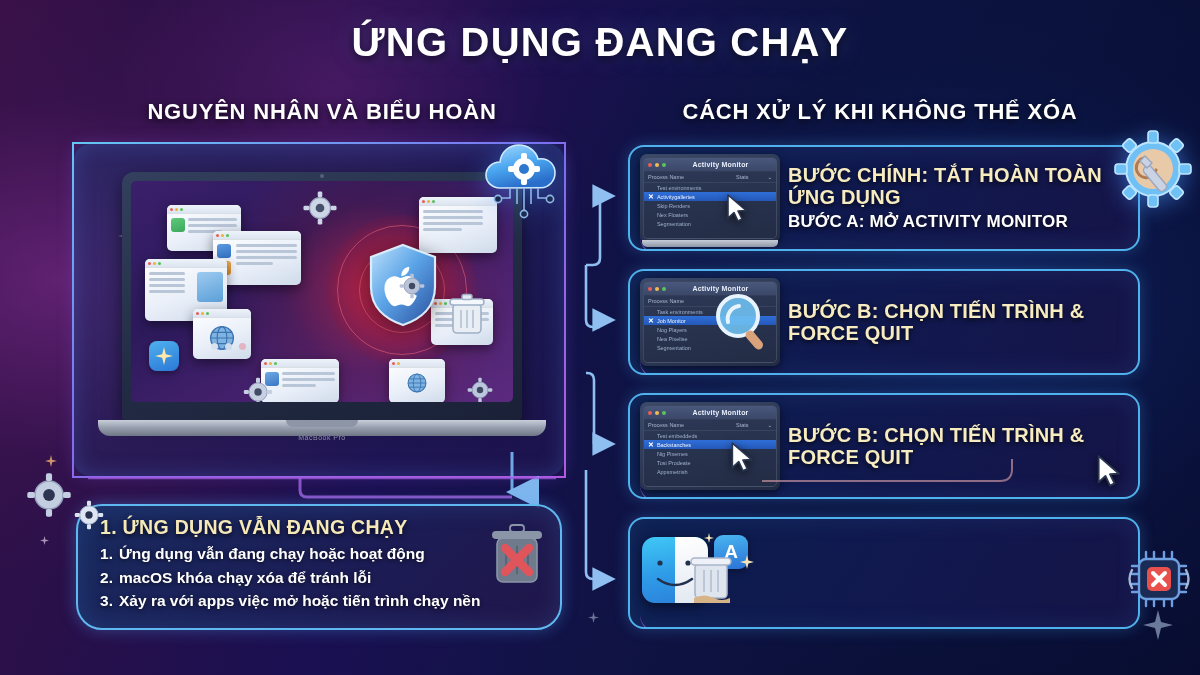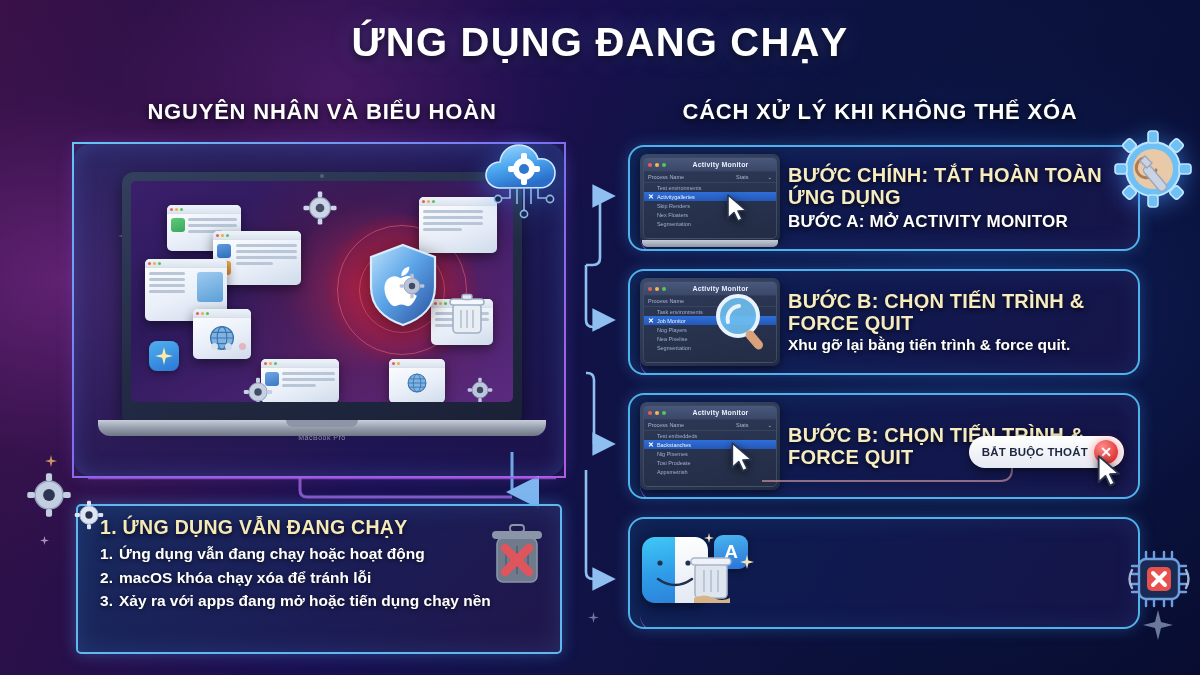--- a/index.html
+++ b/index.html
@@ -176,23 +176,23 @@
     position: absolute;
     left: 478px; top: 136px;
     width: 92px; height: 96px;
     filter: drop-shadow(0 4px 12px rgba(60,140,255,0.45));
   }
 
   
   .left-card {
     position: absolute;
     left: 76px; top: 504px;
-    width: 486px; height: 150px;
+    width: 486px; height: 126px;
     border: 2px solid #5fb8ef;
-    border-radius: 5px;
+    border-radius: 26px;
     background: linear-gradient(135deg, rgba(22,44,96,0.92) 0%, rgba(28,30,86,0.9) 55%, rgba(34,22,74,0.9) 100%);
     box-shadow: 0 0 16px rgba(80,170,255,0.35), 0 0 26px rgba(80,170,255,0.16) inset;
     padding: 10px 14px 8px 22px;
   }
   .left-card h3 {
     font-size: 19.5px;
     font-weight: 800;
     letter-spacing: 0.3px;
     color: #f6e9b8;
     text-shadow: 0 2px 5px rgba(0,0,0,0.75);
@@ -795,21 +795,21 @@
             <rect x="1" y="15.6" width="6" height="4.8" rx="1.4"></rect>
             <rect x="29" y="15.6" width="6" height="4.8" rx="1.4"></rect>
           </g>
         </svg>
     </div>
 
     <h3>1. ỨNG DỤNG VẪN ĐANG CHẠY</h3>
     <ol>
       <li>Ứng dụng vẫn đang chạy hoặc hoạt động</li>
       <li>macOS khóa chạy xóa để tránh lỗi</li>
-      <li>Xảy ra với apps đang mở hoặc tiến dụng chạy nền</li>
+      <li>Xảy ra với apps việc mở hoặc tiến trình chạy nền</li>
     </ol>
 
     <div class="card-trash">
       <svg viewBox="0 0 58 64" width="58" height="64">
         <rect x="9" y="16" width="40" height="44" rx="6" fill="#6f7a8c" stroke="#8a95a8" stroke-width="1.6"></rect>
         <rect x="4" y="9" width="50" height="8" rx="4" fill="#8a95a8"></rect>
         <rect x="22" y="3" width="14" height="7" rx="3" fill="#7b８７9a" fill-opacity="0" stroke="#8a95a8" stroke-width="1.8"></rect>
         <path d="M18 24v28M29 24v28M40 24v28" stroke="#5b6577" stroke-width="2"></path>
         <path d="M17 26 L41 50 M41 26 L17 50" stroke="#e0545c" stroke-width="8.5" stroke-linecap="round"></path>
       </svg>
@@ -904,21 +904,20 @@
       <div style="position:absolute; left:72px; top:14px;">
         <svg width="58" height="62" viewBox="0 0 58 62">
           <circle cx="26" cy="24" r="20" fill="#6fc0f2" fill-opacity="0.9" stroke="#e7f3ff" stroke-width="4"></circle>
           <path d="M16 30a13 13 0 0 1 11-16" stroke="#ffffff" stroke-width="4" fill="none" stroke-linecap="round" opacity="0.85"></path>
           <rect x="36" y="38" width="9" height="22" rx="4.5" transform="rotate(-40 40 46)" fill="#d9a27a"></rect>
         </svg>
       </div>
     </div>
     <div class="txt">
       <div class="head">BƯỚC B: CHỌN TIẾN TRÌNH &amp; FORCE QUIT</div>
-      <div class="sub">Xhu gỡ lại bằng tiến trình &amp; force quit.</div>
     </div>
   </div>
 
   <div class="rcard" id="rcard-3">
     <div class="thumb">
       <div class="am">
         <div class="am-inner">
           <div class="am-title">
             <span class="tdot" style="background:#ea5f57"></span>
               <span class="tdot" style="background:#f3bb4e"></span>
@@ -959,24 +958,20 @@
       </div>
     </div>
     <div class="txt">
       <div class="head">BƯỚC B: CHỌN TIẾN TRÌNH &amp; FORCE QUIT</div>
     </div>
 
     <svg style="position:absolute; left:130px; top:60px;" width="280" height="36">
       <path d="M2 26 L240 26 Q252 26 252 14 L252 4" stroke="#b98a9a" stroke-width="2" fill="none" opacity="0.75"></path>
     </svg>
 
-    <div class="fq-pill">
-      <span class="lbl">BẮT BUỘC THOÁT</span>
-      <span class="fq-x">✕</span>
-    </div>
     <div class="cursor-arrow" style="right:14px; top:60px;">
       <svg width="28" height="34" viewBox="0 0 24 30">
           <path d="M2 1 L2 24 L8 18.5 L12 27 L16 25 L12 17 L20 16.5 Z" fill="#ffffff" stroke="#2a3550" stroke-width="1.6" stroke-linejoin="round"></path>
         </svg>
     </div>
   </div>
 
   <div class="rcard" id="rcard-4">
     <div class="thumb">
       <div class="finder-icon">

